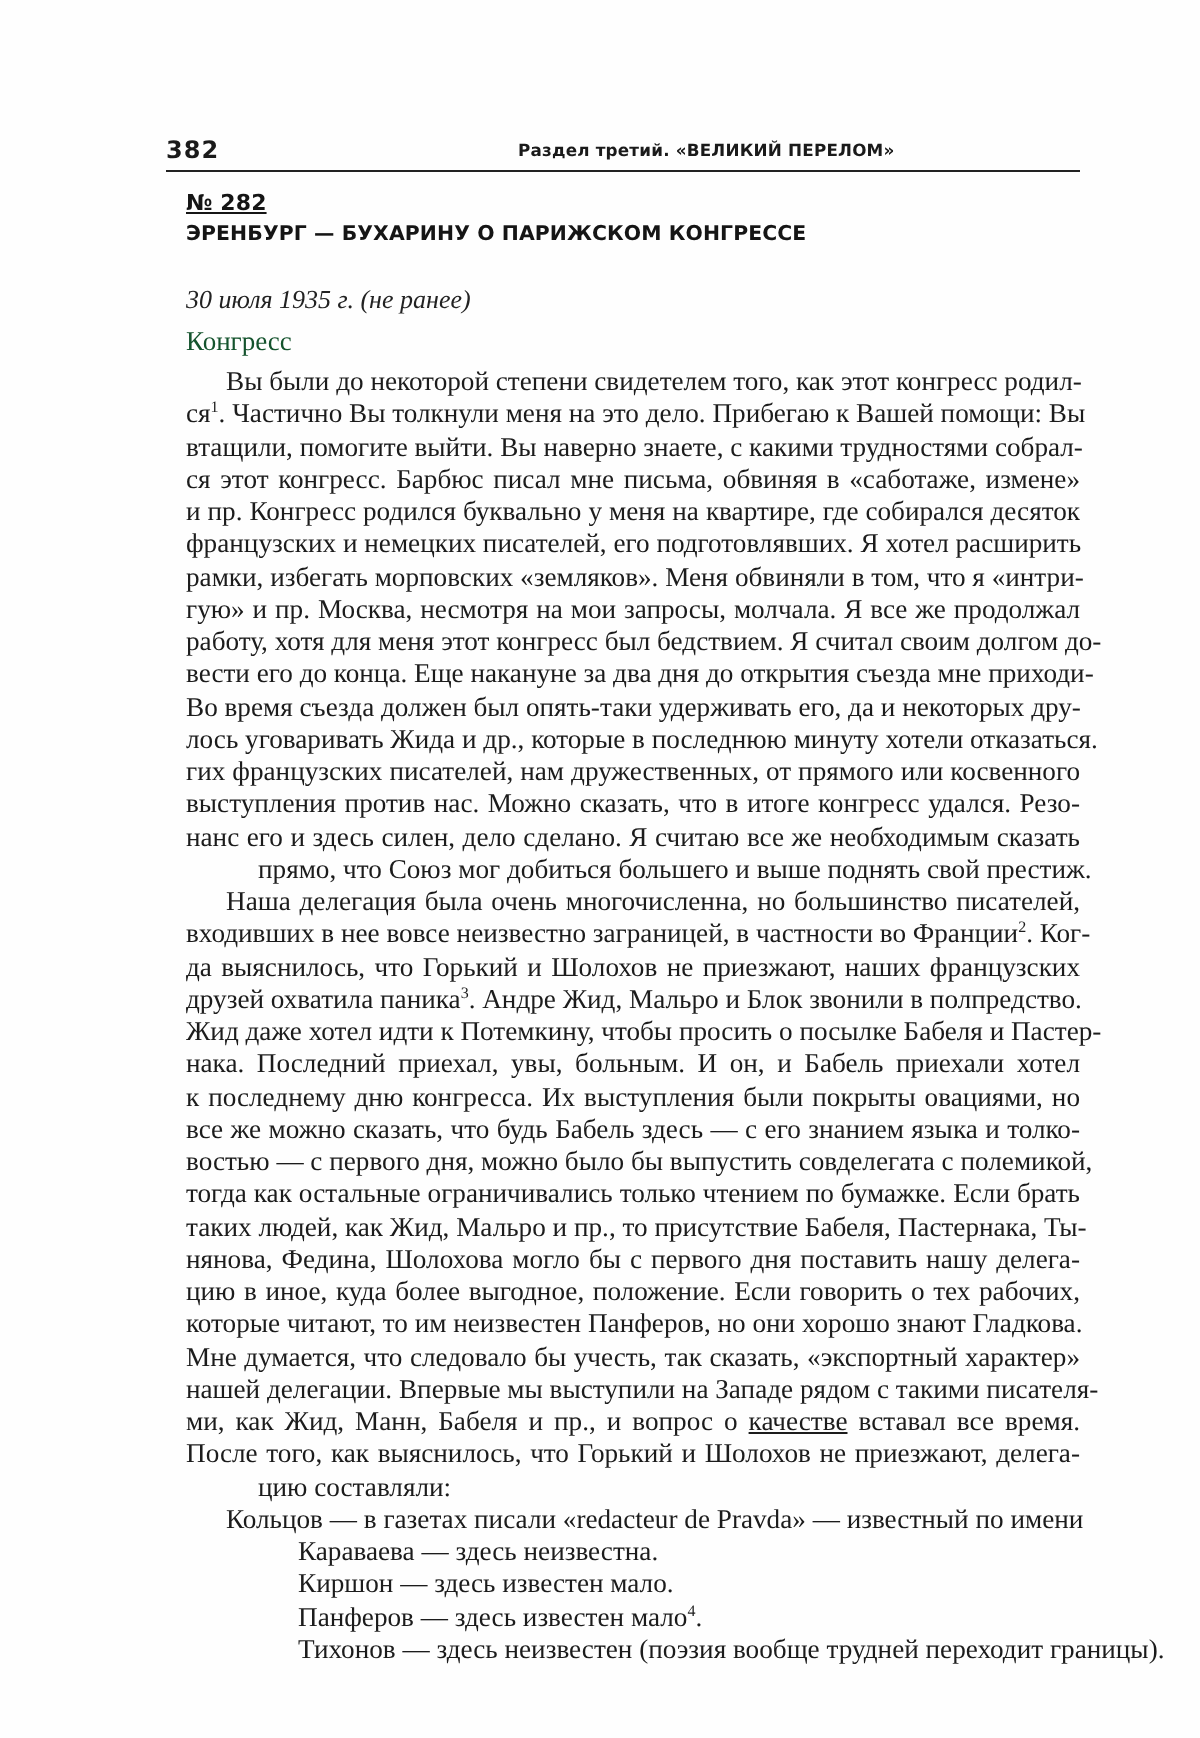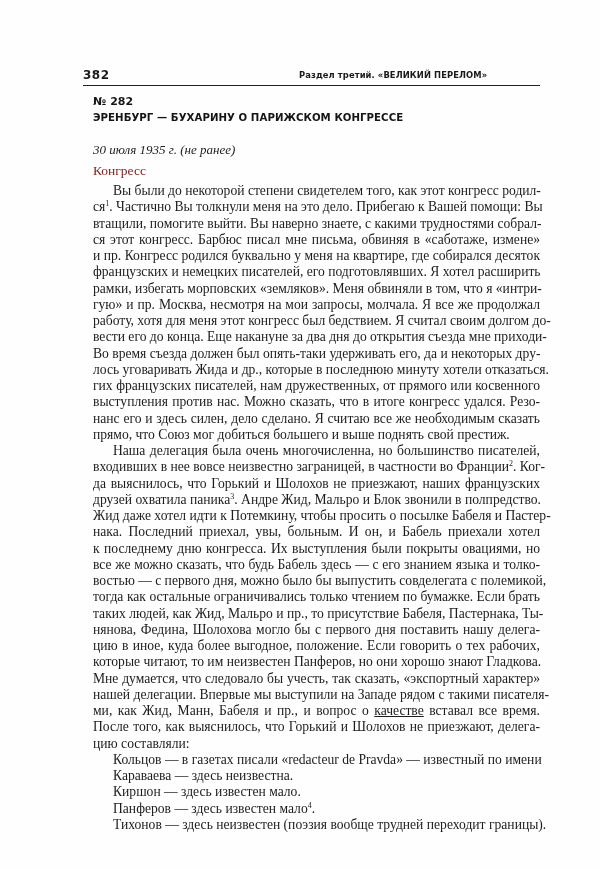--- a/index.html
+++ b/index.html
@@ -4,44 +4,44 @@
 <style>
   html, body { margin: 0; padding: 0; background: #ffffff; }
   body { width: 600px; height: 869px; position: relative; overflow: hidden; }
   .page { position: absolute; left: 0; top: 0; width: 600px; height: 869px; background: #fefefe; padding-left: 24px; }
   .running-head {
     position: absolute; left: 83px; top: 68px; width: 457px; height: 17px;
     border-bottom: 1px solid #222;
     font-family: "DejaVu Sans", sans-serif; color: #1a1a1a;
   }
   .page-num { position: absolute; left: 0; top: 0; font-size: 12px; font-weight: bold; letter-spacing: 0.5px; }
-  .section-title { position: absolute; left: 176px; top: 2px; font-size: 8.4px; font-weight: bold; letter-spacing: 0.1px; margin-left: 40px; }
+  .section-title { position: absolute; left: 176px; top: 2px; font-size: 8.4px; font-weight: bold; letter-spacing: 0.1px; }
   .doc-header {
     position: absolute; left: 93px; top: 94px; width: 440px;
     font-family: "DejaVu Sans", sans-serif; font-weight: bold; color: #151515;
     font-size: 10.2px; line-height: 16px; letter-spacing: 0.05px;
   }
-  .doc-number { font-size: 11px; }
+  .doc-number { font-size: 11px; text-decoration: underline; }
   .doc-date {
     position: absolute; left: 93px; top: 142px;
     font-family: "Liberation Serif", serif; font-style: italic; font-size: 13px; color: #222;
   }
   .doc-subhead {
     position: absolute; left: 93px; top: 163px;
-    font-family: "Liberation Serif", serif; font-size: 13.5px; color: #7f1d1d;
+    font-family: "Liberation Serif", serif; font-size: 13.5px; color: #14532d;
   }
   .body-text {
     position: absolute; left: 93px; top: 183px; width: 447px;
     font-family: "Liberation Serif", serif; font-size: 13.6px; line-height: 16.25px;
     color: #1c1c1c; text-align: justify; hyphens: manual;
   }
   sup { font-size: 8px; line-height: 0; vertical-align: 5px; }
   .underline { text-decoration: underline; }
   .line { display: block; text-align: justify; text-align-last: justify; white-space: nowrap; }
-  .line.last { text-align-last: left; }
+  .line.last { text-align-last: left; margin-left: 36px; }
   .line.indent { padding-left: 20px; }
 </style>
 </head>
 <body>
 
 <div class="page">
 
   <div class="running-head">
     <span class="page-num">382</span>
     <span class="section-title">Раздел третий. «ВЕЛИКИЙ ПЕРЕЛОМ»</span>

